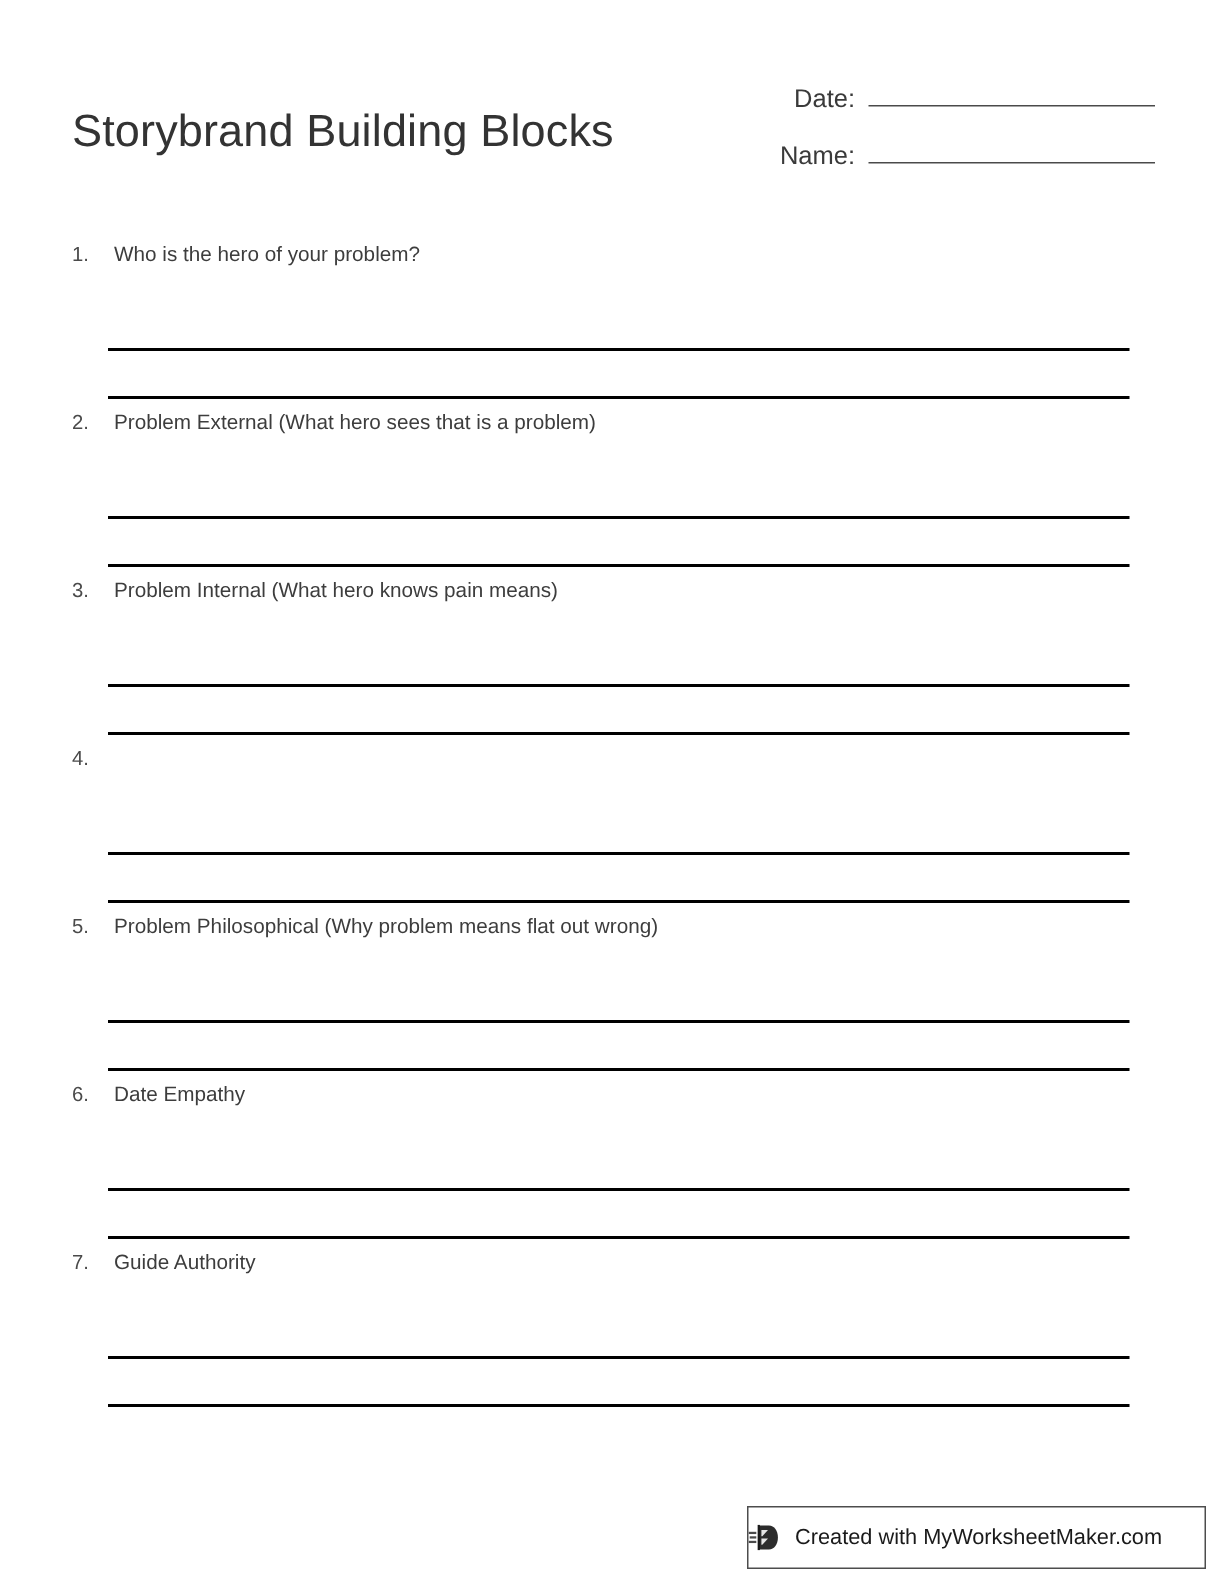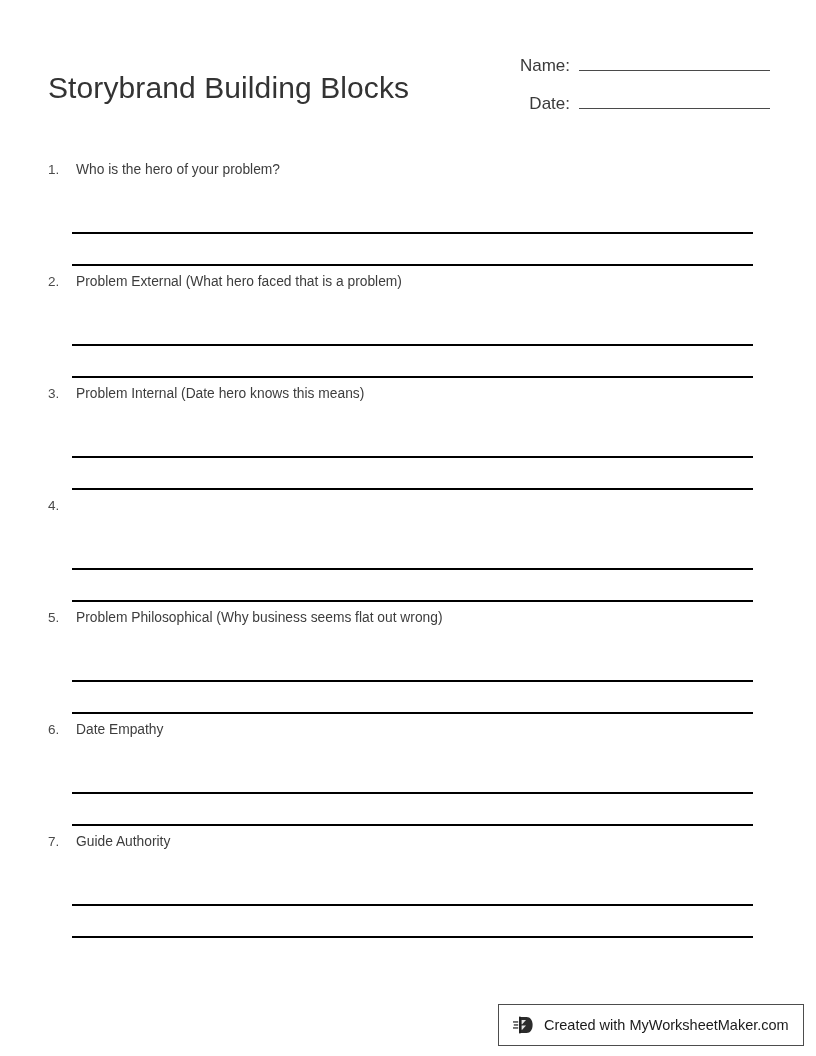--- a/index.html
+++ b/index.html
@@ -133,21 +133,20 @@
     position: absolute;
     left: 498px;
     top: 1004px;
     width: 306px;
     height: 42px;
     box-sizing: border-box;
     border: 1.3px solid #4d4d4d;
     background: #ffffff;
     display: flex;
     align-items: center;
-    padding-left: 14px;
   }
 
   .badge-logo {
     width: 22px;
     height: 22px;
     flex: 0 0 22px;
     margin-right: 9px;
     display: block;
   }
 
@@ -163,81 +162,81 @@
 
 <div class="page">
 
   <div class="header">
 
     <h1 class="page-title">Storybrand Building Blocks</h1>
 
     <div class="meta-fields">
 
       <div class="meta-row">
+        <span class="meta-label">Date:</span>
+        <span class="meta-line"></span>
+      </div>
+
+      <div class="meta-row">
         <span class="meta-label">Name:</span>
         <span class="meta-line"></span>
       </div>
 
-      <div class="meta-row">
-        <span class="meta-label">Date:</span>
-        <span class="meta-line"></span>
-      </div>
-
     </div>
   </div>
 
   <div class="items">
 
     <div class="item">
       <div class="item-head">
         <span class="item-number">1.</span>
         <span class="item-label">Who is the hero of your problem?</span>
       </div>
       <div class="answer-lines">
         <div class="answer-line"></div>
         <div class="answer-line second"></div>
       </div>
     </div>
 
     <div class="item">
       <div class="item-head">
         <span class="item-number">2.</span>
-        <span class="item-label">Problem External (What hero faced that is a problem)</span>
+        <span class="item-label">Problem External (What hero sees that is a problem)</span>
       </div>
       <div class="answer-lines">
         <div class="answer-line"></div>
         <div class="answer-line second"></div>
       </div>
     </div>
 
     <div class="item">
       <div class="item-head">
         <span class="item-number">3.</span>
-        <span class="item-label">Problem Internal (Date hero knows this means)</span>
+        <span class="item-label">Problem Internal (What hero knows pain means)</span>
       </div>
       <div class="answer-lines">
         <div class="answer-line"></div>
         <div class="answer-line second"></div>
       </div>
     </div>
 
     <div class="item">
       <div class="item-head">
         <span class="item-number">4.</span>
       </div>
       <div class="answer-lines">
         <div class="answer-line"></div>
         <div class="answer-line second"></div>
       </div>
     </div>
 
     <div class="item">
       <div class="item-head">
         <span class="item-number">5.</span>
-        <span class="item-label">Problem Philosophical (Why business seems flat out wrong)</span>
+        <span class="item-label">Problem Philosophical (Why problem means flat out wrong)</span>
       </div>
       <div class="answer-lines">
         <div class="answer-line"></div>
         <div class="answer-line second"></div>
       </div>
     </div>
 
     <div class="item">
       <div class="item-head">
         <span class="item-number">6.</span>

